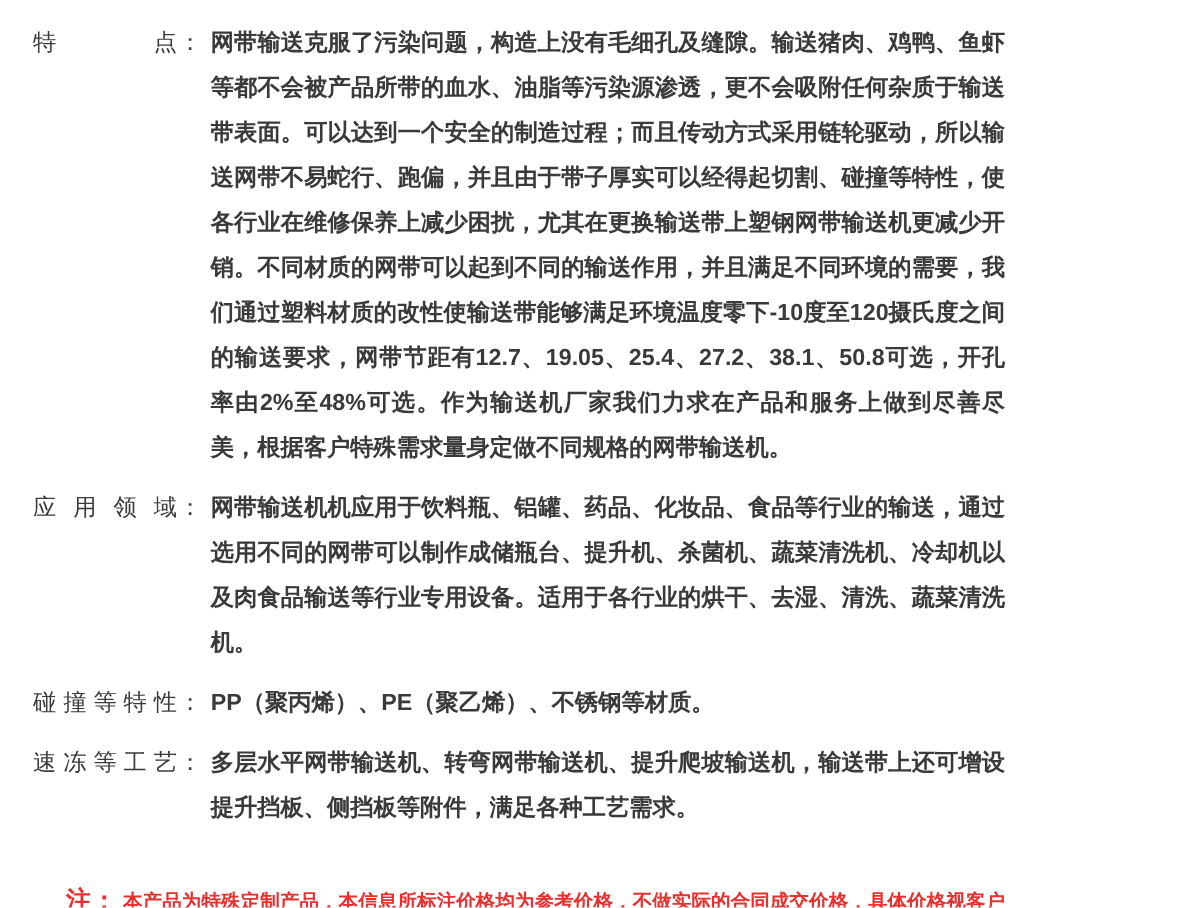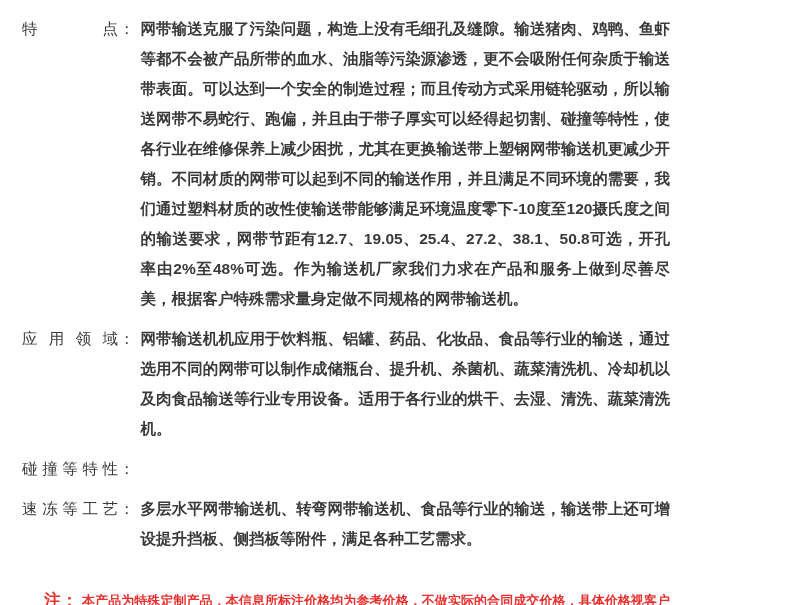--- a/index.html
+++ b/index.html
@@ -103,28 +103,29 @@
       <div class="spec-colon">：</div>
     </div>
     <div class="spec-value">网带输送机机应用于饮料瓶、铝罐、药品、化妆品、食品等行业的输送，通过选用不同的网带可以制作成储瓶台、提升机、杀菌机、蔬菜清洗机、冷却机以及肉食品输送等行业专用设备。适用于各行业的烘干、去湿、清洗、蔬菜清洗机。</div>
   </div>
 
   <div class="spec-row">
     <div class="spec-label-wrap">
       <div class="spec-label">碰撞等特性</div>
       <div class="spec-colon">：</div>
     </div>
+    <div class="spec-value">PP（聚丙烯）、PE（聚乙烯）、不锈钢等材质。</div>
   </div>
 
   <div class="spec-row">
     <div class="spec-label-wrap">
       <div class="spec-label">速冻等工艺</div>
       <div class="spec-colon">：</div>
     </div>
-    <div class="spec-value">多层水平网带输送机、转弯网带输送机、食品等行业的输送，输送带上还可增设提升挡板、侧挡板等附件，满足各种工艺需求。</div>
+    <div class="spec-value">多层水平网带输送机、转弯网带输送机、提升爬坡输送机，输送带上还可增设提升挡板、侧挡板等附件，满足各种工艺需求。</div>
   </div>
 
   <div class="note">
     <div class="note-label">注：</div>
     <div class="note-text">本产品为特殊定制产品，本信息所标注价格均为参考价格，不做实际的合同成交价格，具体价格视客户定制的设备要求和用料而定，详情请联系客服或者致电15921203820与我们联系！</div>
   </div>
 
   <div class="spacer-bottom"></div>
 </div>
 

